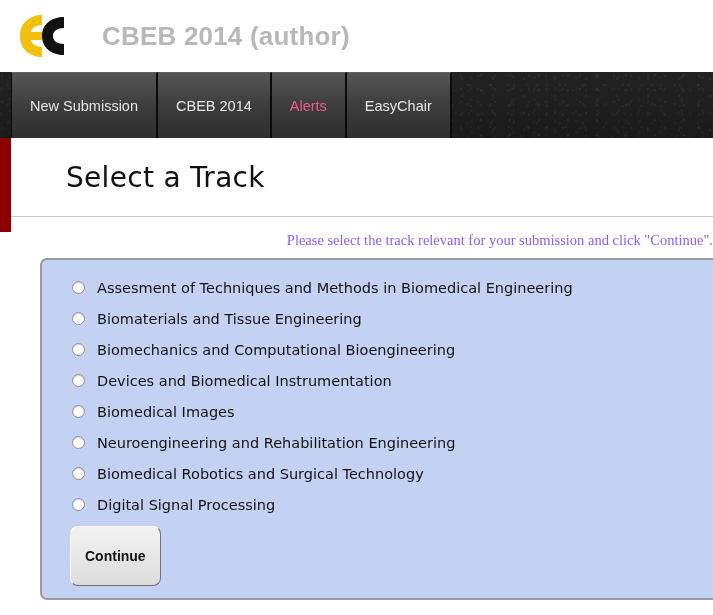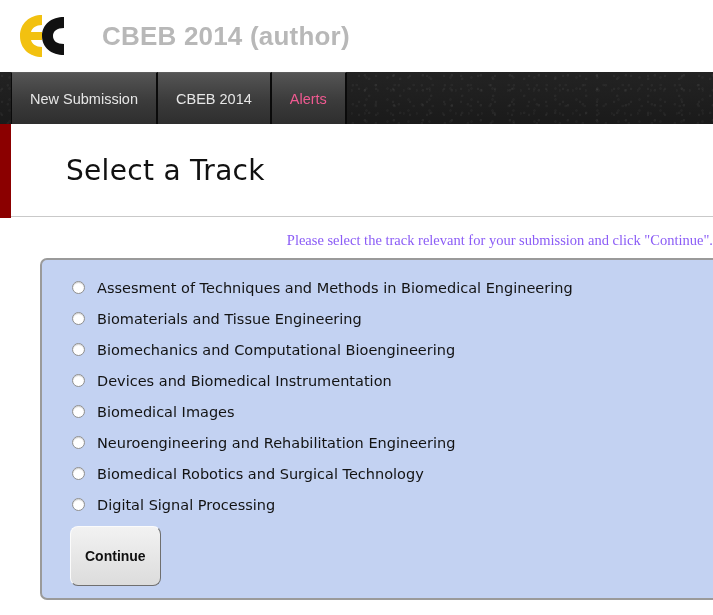--- a/index.html
+++ b/index.html
@@ -34,21 +34,21 @@
     font-weight: bold;
     color: #b8b8b8;
     letter-spacing: 0.2px;
     margin-left: 14px;
     white-space: nowrap;
   }
 
   
   .navbar {
     position: relative;
-    height: 52px;
+    height: 66px;
     background: #1e1e1e;
     background-image:
       radial-gradient(circle at 12% 30%, rgba(255,255,255,0.045) 0 1px, transparent 1.6px),
       radial-gradient(circle at 34% 70%, rgba(255,255,255,0.04) 0 1px, transparent 1.6px),
       radial-gradient(circle at 58% 22%, rgba(255,255,255,0.05) 0 1px, transparent 1.6px),
       radial-gradient(circle at 77% 62%, rgba(255,255,255,0.035) 0 1px, transparent 1.6px),
       radial-gradient(circle at 91% 40%, rgba(255,255,255,0.045) 0 1px, transparent 1.6px),
       radial-gradient(circle at 5% 80%, rgba(255,255,255,0.03) 0 1px, transparent 1.6px),
       radial-gradient(circle at 45% 50%, rgba(255,255,255,0.03) 0 1px, transparent 1.6px),
       linear-gradient(#232323, #1a1a1a);
@@ -81,21 +81,21 @@
     background: #ffffff;
   }
   .redbar {
     position: absolute;
     left: 0; top: 0;
     width: 11px;
     height: 94px;
     background: #8b0000;
   }
   .title-area {
-    height: 93px;
+    height: 79px;
     display: flex;
     align-items: center;
     padding-left: 66px;
     border-bottom: 1px solid #c9c9c9;
   }
   .page-title {
     font-family: "DejaVu Sans", sans-serif;
     font-size: 28px;
     font-weight: normal;
     color: #111111;
@@ -178,20 +178,23 @@
 <div class="navbar">
   <div class="nav-tab">
     <span>New Submission</span>
   </div>
   <div class="nav-tab">
     <span>CBEB 2014</span>
   </div>
   <div class="nav-tab alerts">
     <span>Alerts</span>
   </div>
+  <div class="nav-tab">
+    <span>EasyChair</span>
+  </div>
 </div>
 
 <div class="page">
   <div class="redbar"></div>
 
   <div class="title-area">
     <div class="page-title">Select a Track</div>
   </div>
 
   <div class="instructions">Please select the track relevant for your submission and click "Continue".</div>

